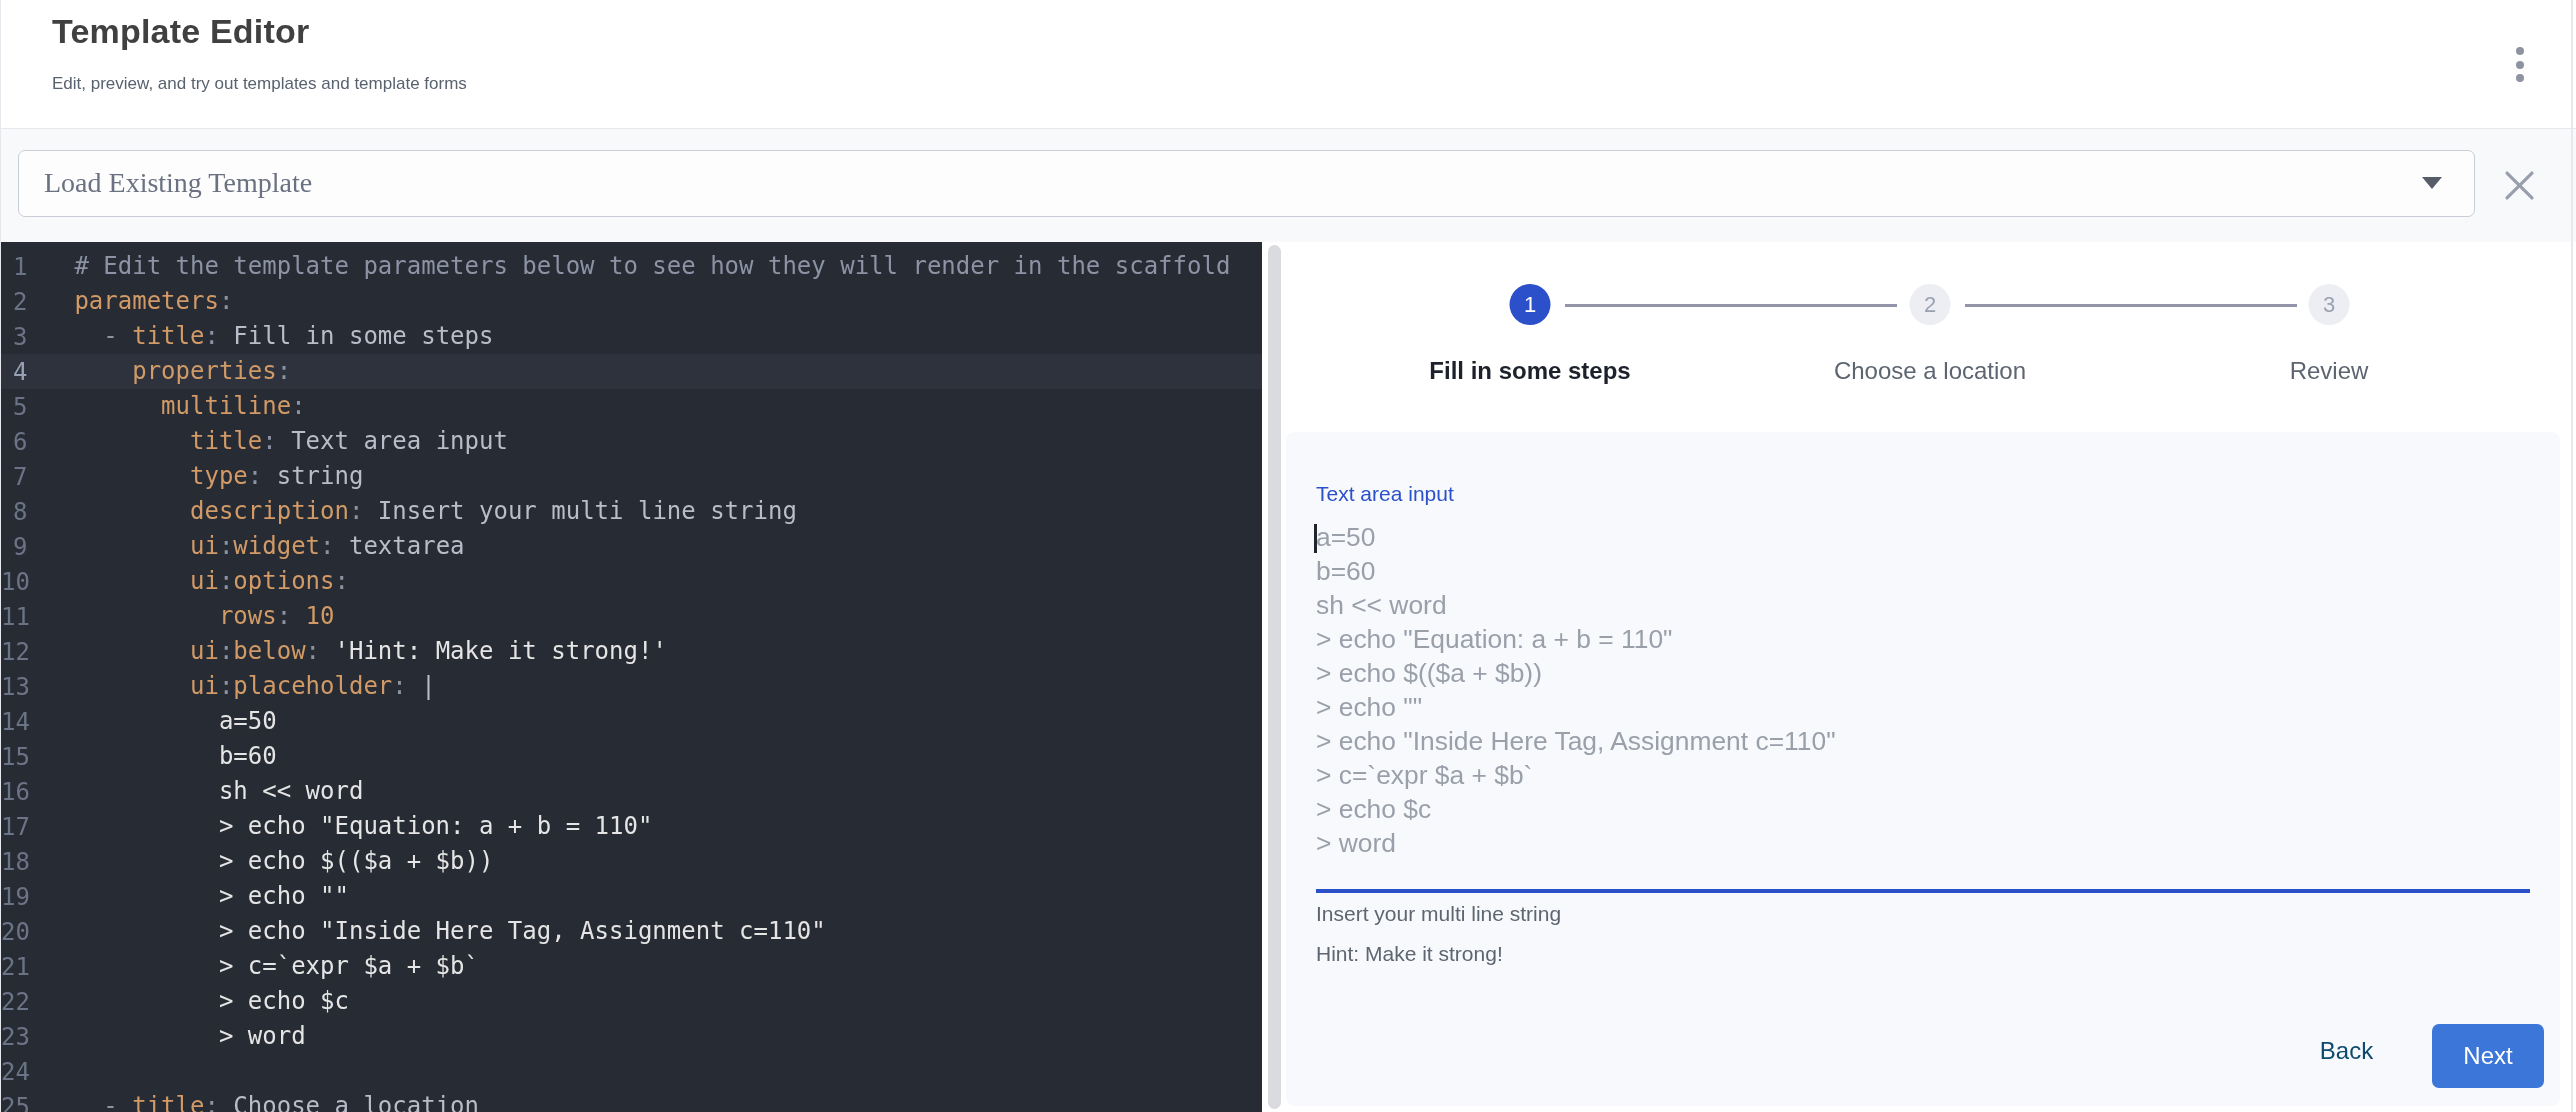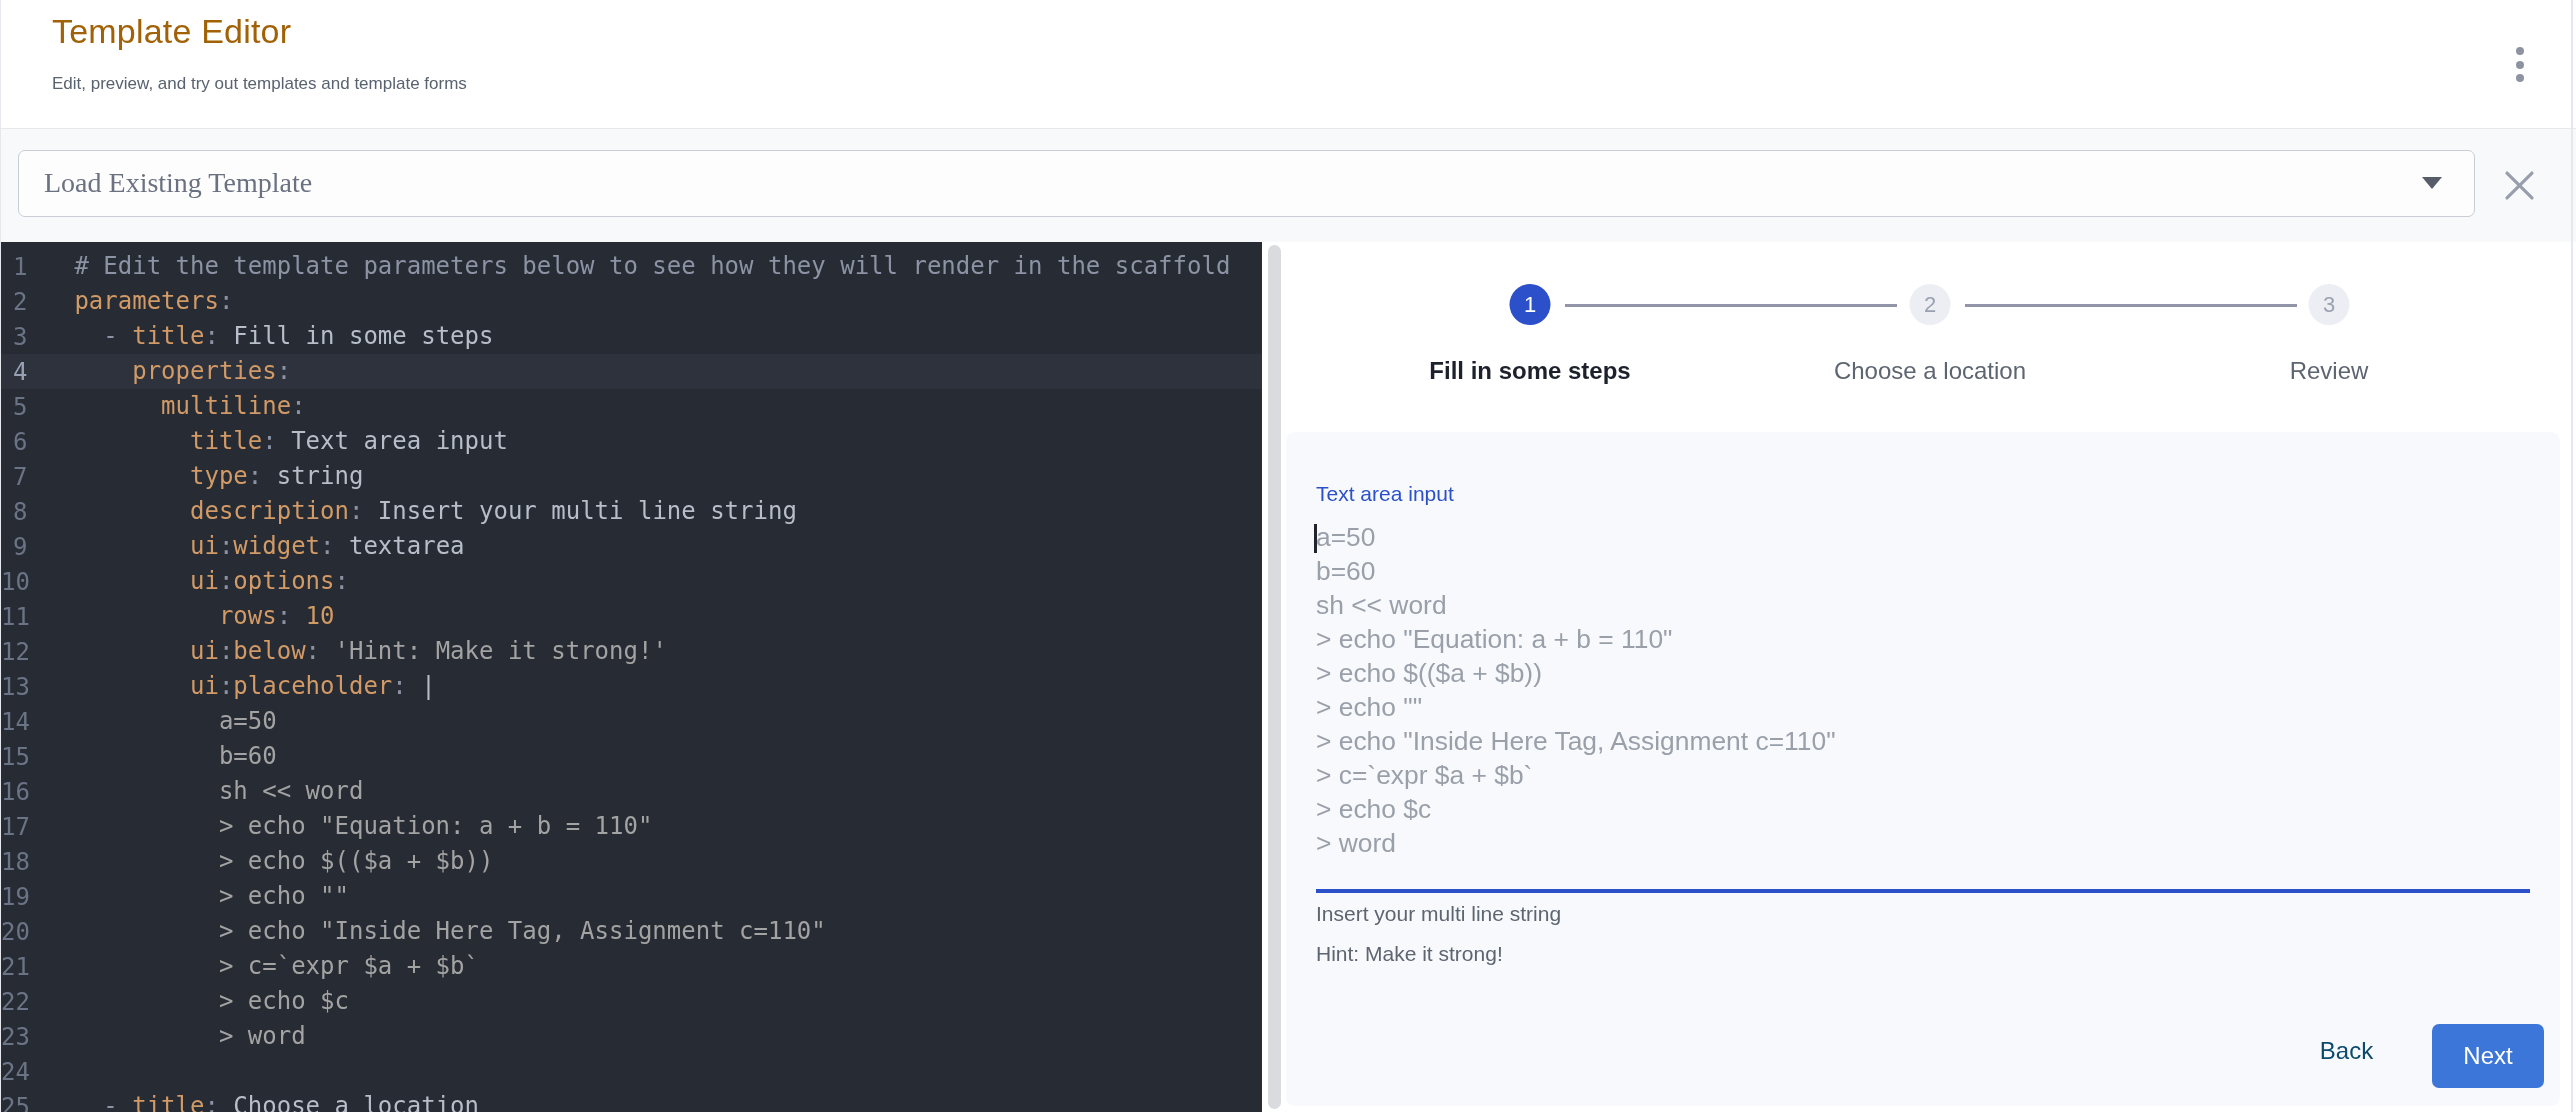--- a/index.html
+++ b/index.html
@@ -1,37 +1,37 @@
 <!DOCTYPE html>
 <html style="font-size:14px"><head>
 <meta charset="utf-8">
 <style>
   html,body{margin:0;padding:0;background:#ffffff;}
   .app{position:relative;width:2576px;height:1113px;background:#ffffff;overflow:hidden;
        font-family:"Liberation Sans",sans-serif;border-left:0.9px solid #e6e8ed;box-sizing:border-box;}
   
   .header{position:absolute;left:0;top:0;width:100%;height:129px;background:#fff;border-bottom:0.9px solid #e6e8ec;box-sizing:border-box;}
-  .page-title{position:absolute;left:51px;top:12.3px;font-size:34px;font-weight:400;color:#a16207;letter-spacing:0.2px;}
+  .page-title{position:absolute;left:51px;top:12.3px;font-size:34px;font-weight:700;color:#404040;letter-spacing:0.2px;}
   .page-subtitle{position:absolute;left:51px;top:74px;font-size:17px;color:#59626f;}
   .kebab{position:absolute;left:2498px;top:37px;width:42px;height:55px;display:flex;flex-direction:column;justify-content:center;align-items:center;gap:5.3px;cursor:pointer;background:none;border:none;}
   .kebab .dot{width:8px;height:8px;border-radius:50%;background:#8d93a1;}
   
   .strip{position:absolute;left:0;top:129px;width:100%;height:113px;background:#f8f9fb;}
   .tpl-select{position:absolute;left:17px;top:21px;width:2457px;height:67px;background:#fdfdfe;border:1.8px solid #c9cdd5;border-radius:7px;box-sizing:border-box;cursor:pointer;font-family:Liberation Serif, serif;}
   .tpl-select .ph{position:absolute;left:25px;top:0;line-height:63px;font-size:28px;color:#6a7180;}
   .sel-caret{position:absolute;right:32px;top:26.4px;width:0;height:0;border-left:10.6px solid transparent;border-right:10.6px solid transparent;border-top:12.3px solid #565d68;}
   .clear-btn{position:absolute;left:2498px;top:36px;width:41px;height:41px;background:none;border:none;cursor:pointer;padding:0;}
   
   .editor{position:absolute;left:0;top:242px;width:1261px;height:871px;background:#272b33;overflow:hidden;padding-top:7px;box-sizing:border-box;}
   .ed-row{height:35px;display:flex;align-items:center;}
   .ed-row.active{background:#2d323d;}
   .ed-ln{flex:none;width:26.4px;text-align:right;color:#6b7486;font-family:"DejaVu Sans Mono",monospace;font-size:24px;}
   .ed-row.active .ed-ln{color:#98a1b3;}
   .ed-code{margin:0 0 0 47px;font-family:"DejaVu Sans Mono",monospace;font-size:24px;line-height:35px;white-space:pre;color:#b7bec9;}
-  .tk-k{color:#d19a66;} .tk-s{color:#a3a3a3;} .tk-n{color:#d19a66;}
+  .tk-k{color:#d19a66;} .tk-s{color:#e5e5e5;} .tk-n{color:#d19a66;}
   .tk-c{color:#8b93a4;} .tk-p{color:#8b93a4;} .tk-v{color:#b7bec9;}
   
   .divider{position:absolute;left:1261px;top:242px;width:25px;height:871px;background:#fff;}
   .scroll-thumb{position:absolute;left:1267px;top:245px;width:13.2px;height:864px;background:#dadbdf;border-radius:7px;cursor:pointer;}
   
   .panel{position:absolute;left:1285px;top:242px;width:1285px;height:871px;background:#fff;}
   .stepper{position:absolute;left:0;top:0;width:100%;height:168px;}
   .step-circle{position:absolute;width:41px;height:41px;border-radius:50%;transform:translateX(-50%);
                display:flex;align-items:center;justify-content:center;font-size:22px;}
   .step-circle.active{background:#2b50c9;color:#ffffff;}

